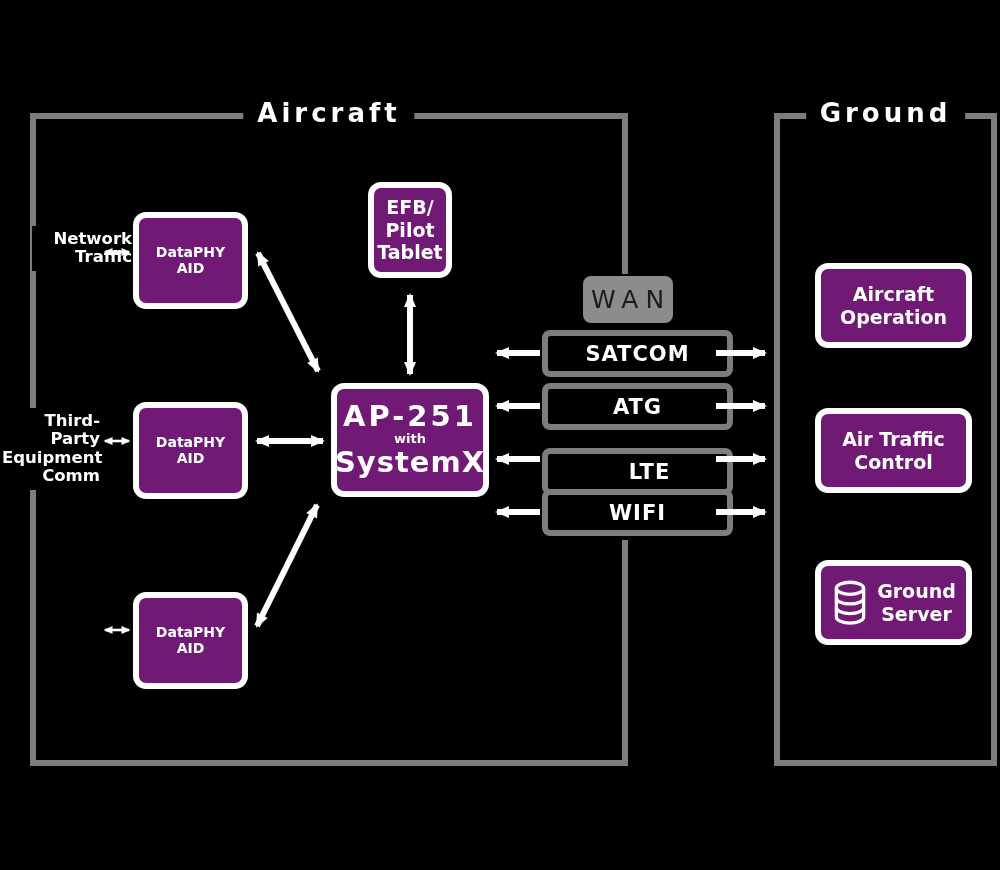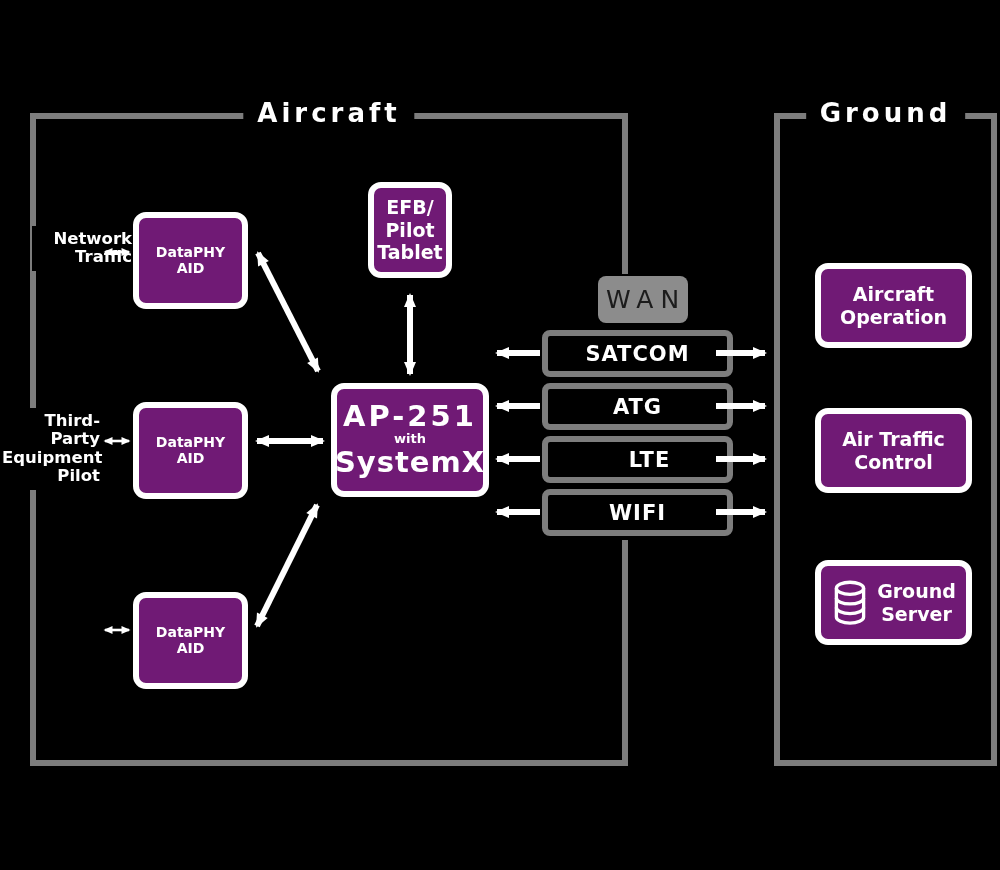--- a/index.html
+++ b/index.html
@@ -29,32 +29,32 @@
   .dataphy-1{top:212px;}
   .dataphy-2{top:402px;}
   .dataphy-3{top:592px;}
   .efb{left:368px;top:182px;width:84px;height:96px;font-size:19px;line-height:1.18;}
   .gateway{left:331px;top:383px;width:158px;height:114px;flex-direction:column;}
   .gw-model{font-size:29px;letter-spacing:3px;line-height:1.0;}
   .gw-with{font-size:13px;line-height:1.2;}
   .gw-system{font-size:29px;letter-spacing:1px;line-height:1.05;}
   
   .wan-label{
-    position:absolute;left:598px;top:276px;width:90px;height:47px;background:#8c8c8c;
+    position:absolute;left:583px;top:276px;width:90px;height:47px;background:#8c8c8c;
     border-radius:8px;display:flex;align-items:center;justify-content:center;
     color:#1c1c1c;font-size:25px;font-weight:400;letter-spacing:7px;padding-left:6px;
     box-sizing:border-box;z-index:2;
   }
   .channel{
     position:absolute;left:542px;width:191px;height:47px;border:6px solid #7d7d7d;
     border-radius:8px;background:#000;box-sizing:border-box;display:flex;
     align-items:center;justify-content:center;color:#fff;font-size:21px;
     font-weight:bold;letter-spacing:1px;z-index:2;
   }
-  .ch-1{top:330px;} .ch-2{top:383px;} .ch-3{top:436px;padding-left:24px;} .ch-4{top:489px;}
+  .ch-1{top:330px;} .ch-2{top:383px;} .ch-3{top:448px;padding-left:24px;} .ch-4{top:489px;}
   
   .gnode{left:815px;width:157px;height:85px;font-size:19px;line-height:1.18;}
   .gnode-1{top:263px;}
   .gnode-2{top:408px;}
   .gnode-3{top:560px;gap:8px;}
   .db-icon{flex:0 0 auto;display:block;}
   
   .io-label{
     position:absolute;left:0;width:102px;text-align:right;background:#000;
     font-size:16.5px;font-weight:bold;line-height:1.12;padding:4px 2px;
@@ -77,21 +77,21 @@
   <div class="zone zone-ground">
     <span class="zone-title">Ground</span>
   </div>
 
   <div class="wan-backdrop"></div>
 
   <div class="io-label io-1">Network
 Traffic</div>
   <div class="io-label io-2">Third-Party
 Equipment
-Pilot</div>
+Comm</div>
 
   <div class="white-box dataphy dataphy-1 multiline">DataPHY
 AID</div>
   <div class="white-box dataphy dataphy-2 multiline">DataPHY
 AID</div>
   <div class="white-box dataphy dataphy-3 multiline">DataPHY
 AID</div>
 
   <div class="white-box efb multiline">EFB/
 Pilot

